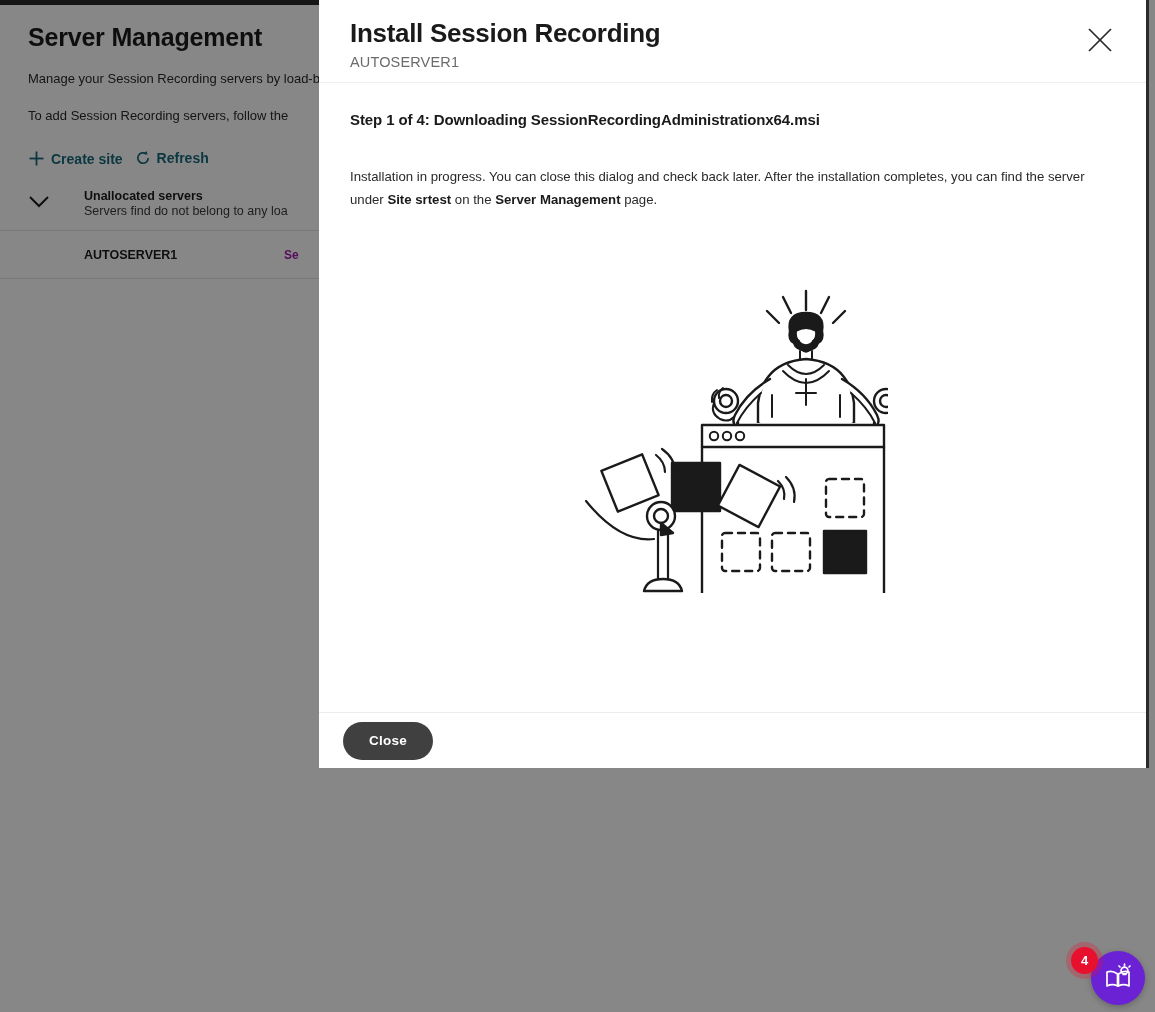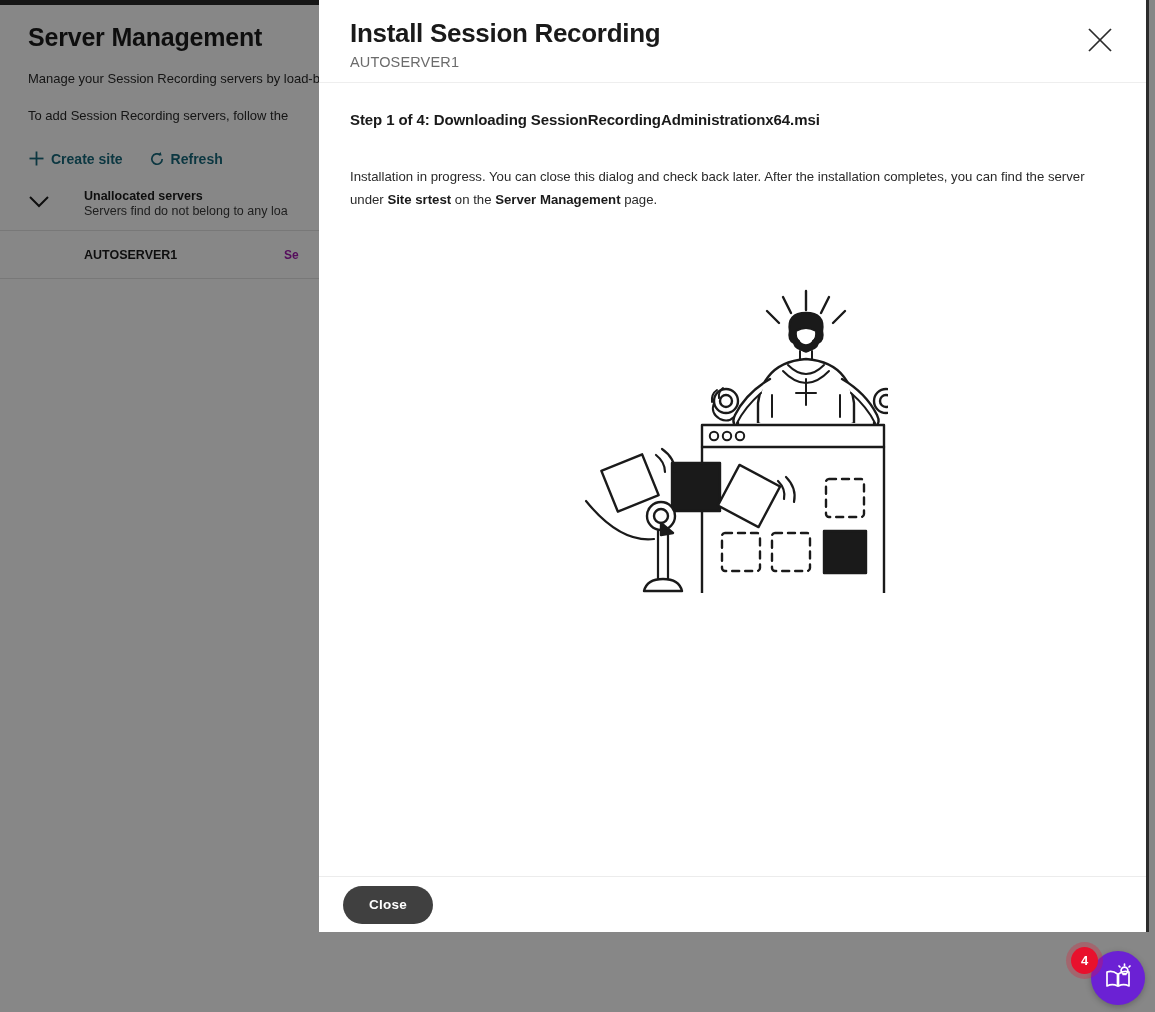--- a/index.html
+++ b/index.html
@@ -54,22 +54,22 @@
     color: #2a2a2a;
     white-space: nowrap;
   }
   .page-desc .doclink {
     color: #17697c;
     text-decoration: underline;
     margin-left: 28px;
   }
   .toolbar {
     display: flex;
-    align-items: flex-end;
-    gap: 26px;
+    align-items: flex-start;
+    gap: 12px;
     padding: 24px 0 0 28px;
   }
   .tool-btn {
     display: inline-flex;
     align-items: center;
     gap: 6px;
     color: #17697c;
     font-size: 14px;
     font-weight: 700;
     cursor: pointer;
@@ -127,21 +127,21 @@
     left: 0; top: 0;
     width: 1155px; height: 1012px;
     background: rgba(0,0,0,0.47);
   }
 
   
   .dialog {
     position: absolute;
     left: 319px; top: 0;
     width: 830px;
-    height: 932px;
+    height: 768px;
     background: #ffffff;
     border-right: 3px solid #2b2b2b;
     display: flex;
     flex-direction: column;
   }
   .dlg-header {
     position: relative;
     padding: 16px 30px 12px 31px;
     border-bottom: 1px solid #eeeeee;
     flex: 0 0 auto;

